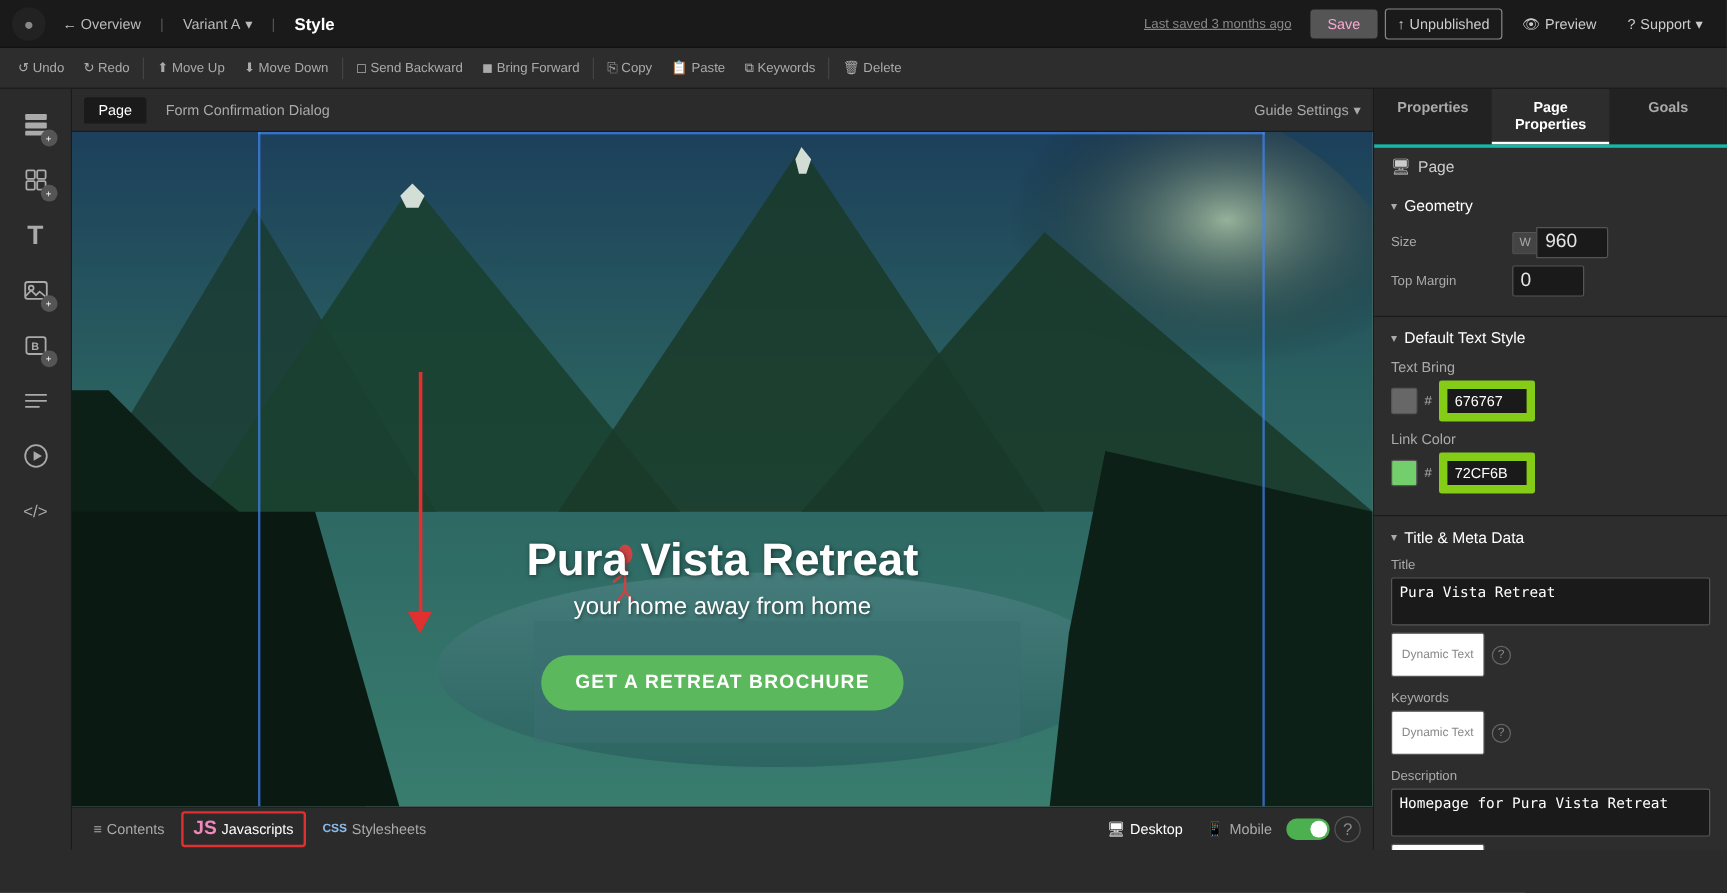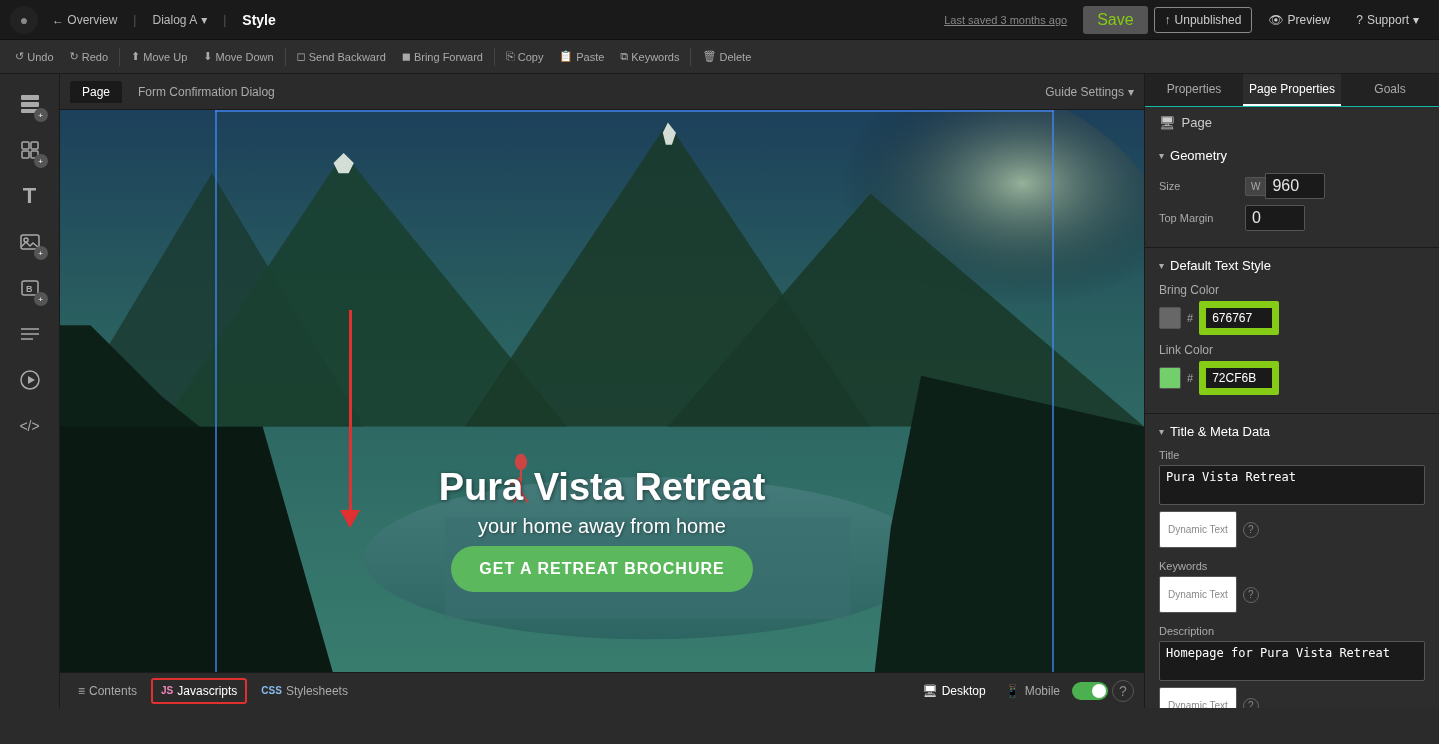--- a/index.html
+++ b/index.html
@@ -7,21 +7,21 @@
 
     
     .top-nav { display: flex; align-items: center; background: #1a1a1a; height: 40px; padding: 0 10px; border-bottom: 1px solid #111; gap: 6px; }
     .brand-logo { width: 28px; height: 28px; background: #222; border-radius: 50%; display: flex; align-items: center; justify-content: center; color: #888; font-size: 14px; cursor: pointer; }
     .nav-btn { background: none; border: none; color: #bbb; font-size: 12px; cursor: pointer; padding: 4px 8px; border-radius: 3px; white-space: nowrap; }
     .nav-divider { color: #555; margin: 0 2px; }
     .variant-btn { display: flex; align-items: center; gap: 4px; background: none; border: none; color: #bbb; font-size: 12px; cursor: pointer; padding: 4px 8px; }
     .page-title { color: #fff; font-size: 14px; font-weight: 600; padding: 0 8px; }
     .spacer { flex: 1; }
     .last-saved { color: #888; font-size: 11px; text-decoration: underline; cursor: pointer; margin-right: 10px; }
-    .save-btn { background: #555; color: #84cc16; border: none; padding: 5px 14px; border-radius: 3px; font-size: 16px; cursor: pointer; }
+    .save-btn { background: #555; color: #f9a8d4; border: none; padding: 5px 14px; border-radius: 3px; font-size: 12px; cursor: pointer; }
     .unpublished-btn { background: none; border: 1px solid #888; color: #ccc; padding: 5px 10px; border-radius: 3px; font-size: 12px; cursor: pointer; display: flex; align-items: center; gap: 4px; }
     .preview-btn { background: none; border: none; color: #ccc; padding: 5px 10px; font-size: 12px; cursor: pointer; display: flex; align-items: center; gap: 4px; }
     .support-btn { background: none; border: none; color: #ccc; padding: 5px 10px; font-size: 12px; cursor: pointer; display: flex; align-items: center; gap: 4px; }
 
     
     .toolbar { display: flex; align-items: center; background: #2d2d2d; height: 34px; padding: 0 8px; border-bottom: 1px solid #1a1a1a; gap: 2px; }
     .tool-btn { background: none; border: none; color: #aaa; font-size: 11px; cursor: pointer; padding: 3px 7px; border-radius: 2px; white-space: nowrap; display: flex; align-items: center; gap: 3px; }
     .tool-sep { width: 1px; height: 18px; background: #444; margin: 0 2px; }
 
     
@@ -35,50 +35,50 @@
     
     .canvas-area { flex: 1; display: flex; flex-direction: column; overflow: hidden; position: relative; }
     .canvas-tabs { display: flex; align-items: center; background: #2b2b2b; border-bottom: 1px solid #1a1a1a; height: 36px; padding: 0 10px; gap: 4px; }
     .canvas-tab { padding: 4px 12px; font-size: 12px; color: #aaa; cursor: pointer; border-radius: 3px 3px 0 0; }
     .canvas-tab.active { background: #1a1a1a; color: #fff; }
     .guide-settings-btn { margin-left: auto; background: none; border: none; color: #aaa; font-size: 12px; cursor: pointer; display: flex; align-items: center; gap: 4px; }
     .canvas-content { flex: 1; background: #888; overflow: hidden; position: relative; }
     .canvas-overlay { position: absolute; top: 0; left: 0; right: 0; bottom: 0; display: flex; flex-direction: column; align-items: center; justify-content: flex-end; padding-bottom: 80px; }
     .canvas-headline { color: #fff; font-size: 38px; font-weight: 700; text-shadow: 1px 1px 4px rgba(0,0,0,0.5); }
     .canvas-sub { color: #fff; font-size: 20px; margin-top: 6px; text-shadow: 1px 1px 3px rgba(0,0,0,0.4); }
-    .canvas-cta { background: #5cb85c; color: #fff; border: none; padding: 14px 28px; border-radius: 30px; font-size: 16px; font-weight: 700; margin-top: 8px; cursor: pointer; letter-spacing: 1px; }
+    .canvas-cta { background: #5cb85c; color: #fff; border: none; padding: 14px 28px; border-radius: 30px; font-size: 16px; font-weight: 700; margin-top: 28px; cursor: pointer; letter-spacing: 1px; }
     .blue-line-v { position: absolute; left: 155px; top: 0; bottom: 0; width: 2px; background: rgba(66,134,244,0.7); }
     .blue-line-v2 { position: absolute; right: 90px; top: 0; bottom: 0; width: 2px; background: rgba(66,134,244,0.7); }
     .blue-line-h { position: absolute; top: 0; left: 155px; right: 90px; height: 2px; background: rgba(66,134,244,0.7); }
     .red-arrow { position: absolute; left: 280px; top: 200px; display: flex; flex-direction: column; align-items: center; }
     .red-arrow-line { width: 3px; height: 200px; background: #e03030; }
     .red-arrow-head { width: 0; height: 0; border-left: 10px solid transparent; border-right: 10px solid transparent; border-top: 18px solid #e03030; }
 
     
     .bottom-bar { display: flex; align-items: center; background: #2b2b2b; border-top: 1px solid #1a1a1a; height: 36px; padding: 0 10px; gap: 6px; }
     .bottom-btn { background: none; border: none; color: #aaa; font-size: 12px; cursor: pointer; display: flex; align-items: center; gap: 4px; padding: 4px 8px; border-radius: 3px; }
     .bottom-btn.highlighted { border: 2px solid #e03030; color: #fff; }
     .device-btns { margin-left: auto; display: flex; align-items: center; gap: 4px; }
     .device-btn { background: none; border: none; color: #aaa; font-size: 12px; cursor: pointer; padding: 4px 8px; display: flex; align-items: center; gap: 4px; border-radius: 3px; }
     .device-btn.active { color: #fff; }
     .toggle-switch { width: 36px; height: 18px; background: #4caf50; border-radius: 9px; position: relative; cursor: pointer; display: inline-block; }
     .toggle-switch::after { content: ''; position: absolute; right: 2px; top: 2px; width: 14px; height: 14px; background: #fff; border-radius: 50%; }
     .help-btn { background: none; border: none; color: #888; font-size: 14px; cursor: pointer; width: 22px; height: 22px; border-radius: 50%; border: 1px solid #555; display: flex; align-items: center; justify-content: center; }
 
     
     .right-panel { width: 295px; background: #2d2d2d; border-left: 1px solid #1a1a1a; display: flex; flex-direction: column; flex-shrink: 0; overflow-y: auto; }
-    .right-tabs { display: flex; border-bottom: 1px solid #14b8a6; }
+    .right-tabs { display: flex; border-bottom: 3px solid #14b8a6; font-weight: bold; }
     .right-tab { flex: 1; text-align: center; padding: 8px 4px; font-size: 12px; color: #aaa; cursor: pointer; border-bottom: 2px solid transparent; }
     .right-tab.active { color: #fff; border-bottom: 2px solid #fff; background: #2d2d2d; }
     .right-tab:not(.active) { background: #222; }
     .panel-section { padding: 10px 14px; border-bottom: 1px solid #1a1a1a; }
     .panel-section-header { display: flex; align-items: center; gap: 6px; color: #fff; font-size: 13px; font-weight: 500; margin-bottom: 10px; cursor: pointer; }
     .section-label { font-size: 12px; color: #aaa; margin-bottom: 4px; }
     .page-icon-row { display: flex; align-items: center; gap: 6px; color: #ccc; font-size: 13px; padding: 8px 14px; }
-    .input-row { display: flex; align-items: center; gap: 6px; margin-bottom: 6px; }
+    .input-row { display: flex; align-items: center; gap: 21px; margin-bottom: 6px; }
     .input-label { color: #aaa; font-size: 11px; width: 80px; flex-shrink: 0; }
     .input-with-letter { display: flex; align-items: center; }
     .input-letter { background: #444; color: #aaa; padding: 3px 5px; font-size: 10px; border: 1px solid #555; border-right: none; border-radius: 2px 0 0 2px; }
     .small-input { background: #1a1a1a; border: 1px solid #555; color: #e5e5e5; padding: 3px 6px; font-size: 16px; width: 60px; border-radius: 0 2px 2px 0; }
     .color-row { display: flex; align-items: center; gap: 6px; margin-bottom: 8px; }
     .color-swatch { width: 22px; height: 22px; border-radius: 2px; border: 1px solid #555; flex-shrink: 0; }
     .color-hash { color: #aaa; font-size: 11px; }
     .color-input { background: #1a1a1a; border: 7px solid #84cc16; color: #fff; padding: 3px 6px; font-size: 12px; width: 80px; border-radius: 2px; }
     .title-textarea { background: #1a1a1a; border: 1px solid #555; color: #fff; padding: 4px 6px; font-size: 12px; width: 100%; border-radius: 2px; resize: none; height: 40px; }
     .dynamic-text-row { display: flex; align-items: center; gap: 6px; margin-top: 3px; }
@@ -95,21 +95,21 @@
     }
   </style>
 </head>
 <body>
 
 <div class="top-nav">
   <div class="brand-logo">●</div>
   <button class="nav-btn">← Overview</button>
   <span class="nav-divider">|</span>
   <button class="variant-btn">
-    <span>Dialog A</span>
+    <span>Variant A</span>
     <span>▾</span>
   </button>
   <span class="nav-divider">|</span>
   <span class="page-title">Style</span>
   <div class="spacer"></div>
   <span class="last-saved">Last saved 3 months ago</span>
   <button class="save-btn">Save</button>
   <button class="unpublished-btn">
     <span>↑</span>
     <span>Unpublished</span>
@@ -306,21 +306,21 @@
         </div>
       </div>
     </div>
 
     <div class="bottom-bar">
       <button class="bottom-btn">
         <span>≡</span>
         <span>Contents</span>
       </button>
       <button class="bottom-btn highlighted">
-        <span style="font-weight:700;color:#e8b;font-size:10px;">JS</span>
+        <span style="font-weight:700;color:#e8b;font-size:16px;">JS</span>
         <span>Javascripts</span>
       </button>
       <button class="bottom-btn">
         <span style="font-weight:700;color:#8be;font-size:10px;">CSS</span>
         <span>Stylesheets</span>
       </button>
       <div class="device-btns">
         <button class="device-btn active">
           <span>🖥</span>
           <span>Desktop</span>
@@ -364,21 +364,21 @@
         <span class="input-label">Top Margin</span>
         <input class="small-input" type="text" style="border-radius: 2px;" value="0">
       </div>
     </div>
 
     <div class="panel-section">
       <div class="panel-section-header">
         <span class="chevron">▾</span>
         <span>Default Text Style</span>
       </div>
-      <div class="section-label">Bring Color</div>
+      <div class="section-label">Text Bring</div>
       <div class="color-row">
         <div class="color-swatch" style="background:#676767;"></div>
         <span class="color-hash">#</span>
         <input class="color-input" type="text" value="676767" style="">
       </div>
       <div class="section-label">Link Color</div>
       <div class="color-row">
         <div class="color-swatch" style="background:#72CF6B;"></div>
         <span class="color-hash">#</span>
         <input class="color-input" type="text" value="72CF6B" style="">

